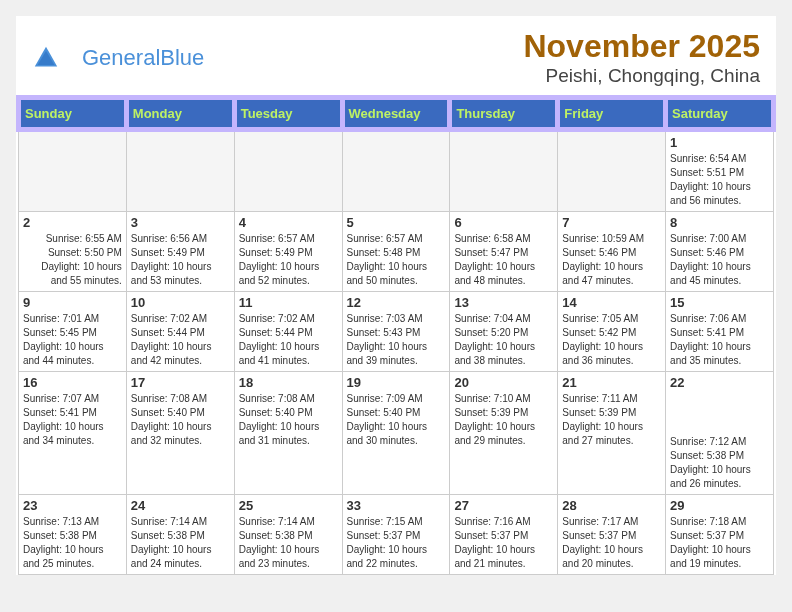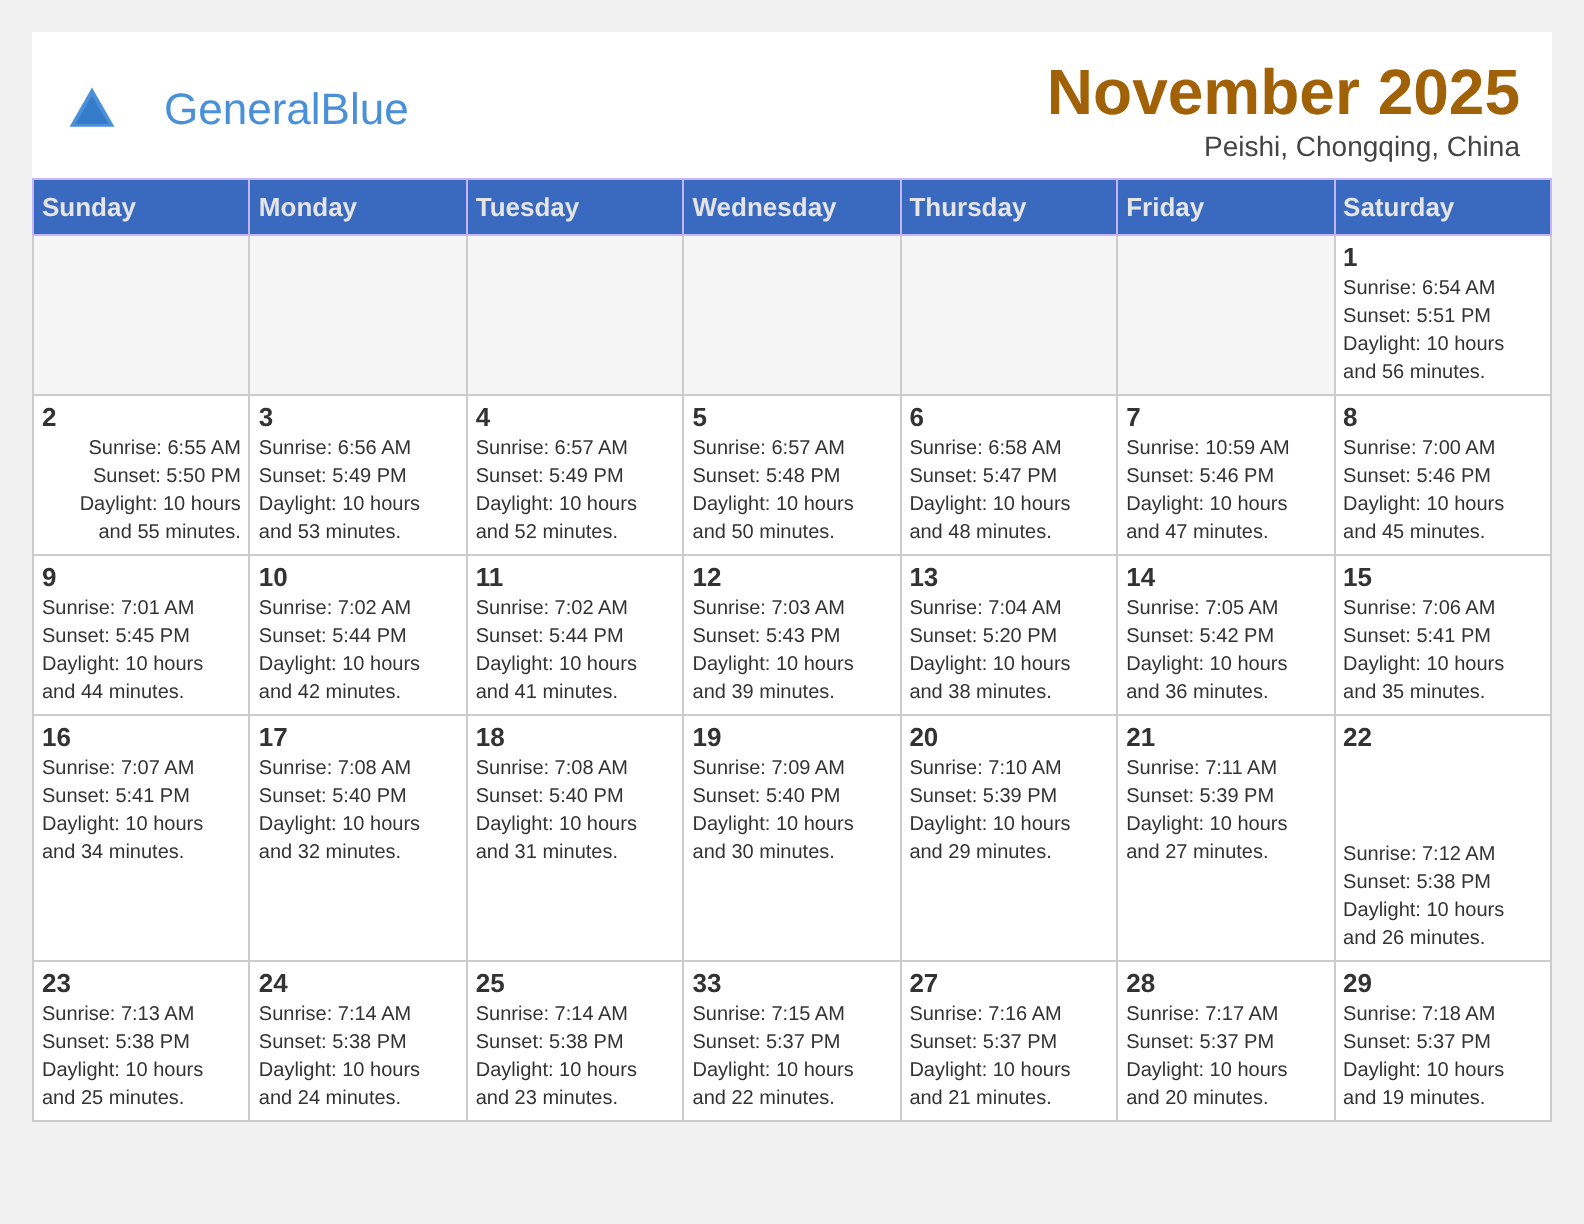--- a/index.html
+++ b/index.html
@@ -41,35 +41,35 @@
     }
     .title-block {
       text-align: right;
     }
     .month-year {
       font-size: 32px;
       font-weight: bold;
       color: #a16207;
     }
     .location {
-      font-size: 14px;
+      font-size: 19px;
       color: #444;
     }
     .calendar {
       width: 100%;
       border-collapse: collapse;
     }
     .calendar th {
       background: #3a6abf;
-      color: #e5e5e5;
+      color: #bef264;
       font-size: 13px;
       font-weight: bold;
       padding: 6px 4px;
       text-align: left;
-      border: 1px solid #c4b5fd;
+      border: 5px solid #c4b5fd;
     }
     .calendar td {
       border: 1px solid #ccc;
       vertical-align: top;
       padding: 3px 4px;
       width: 108px;
       min-height: 70px;
       background: #fff;
       font-size: 10.5px;
       color: #333;

